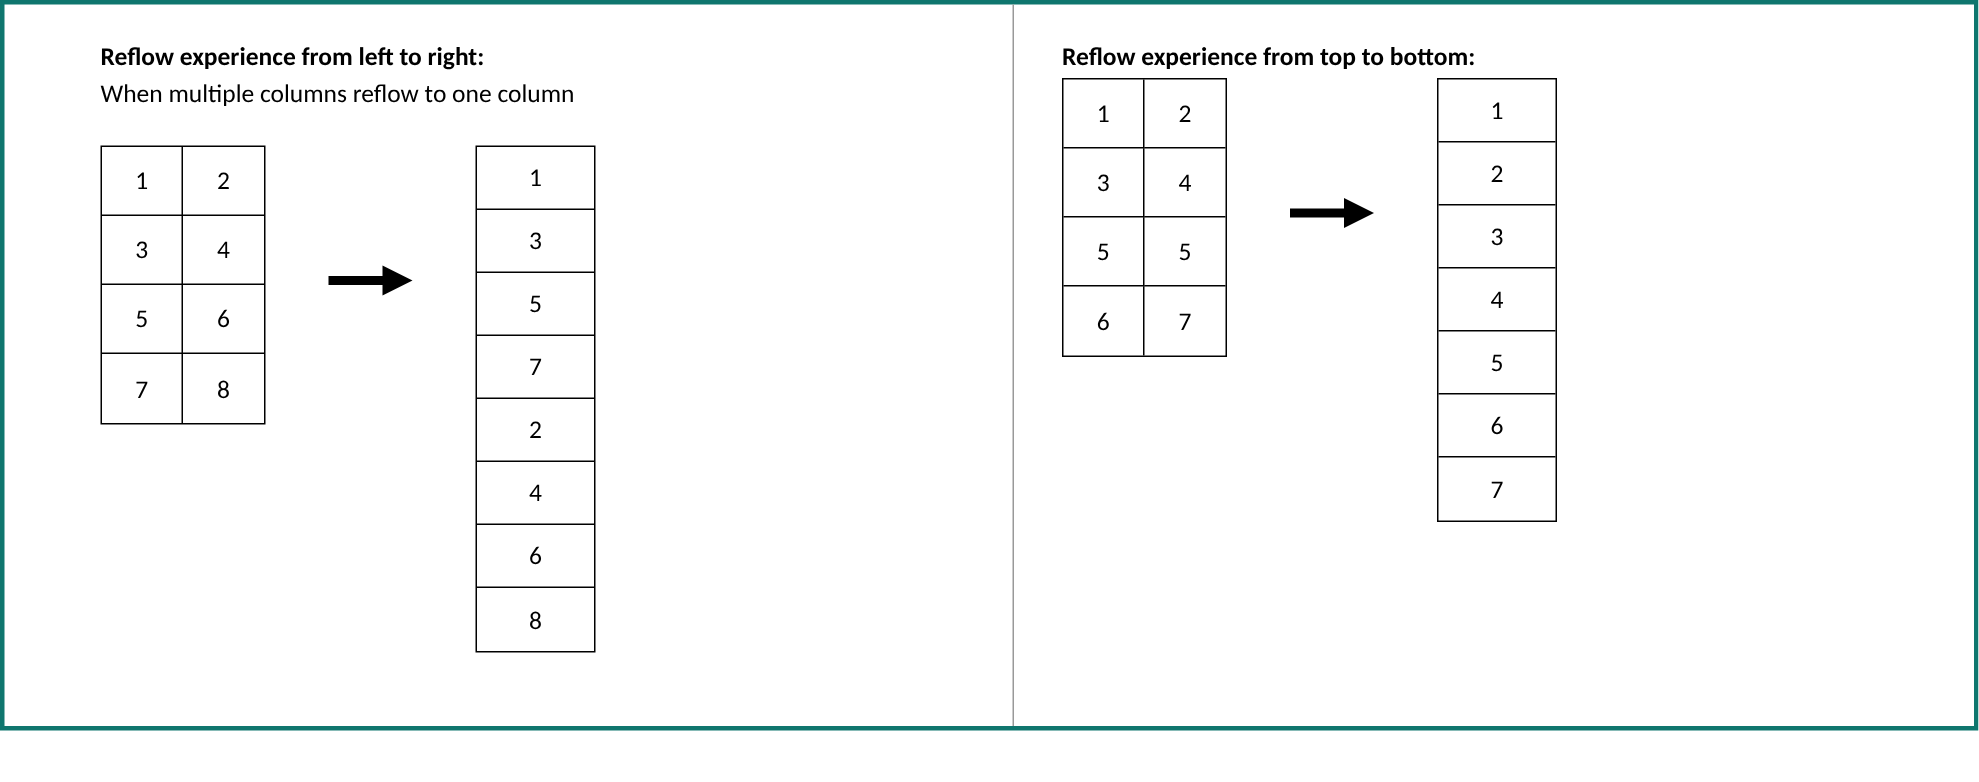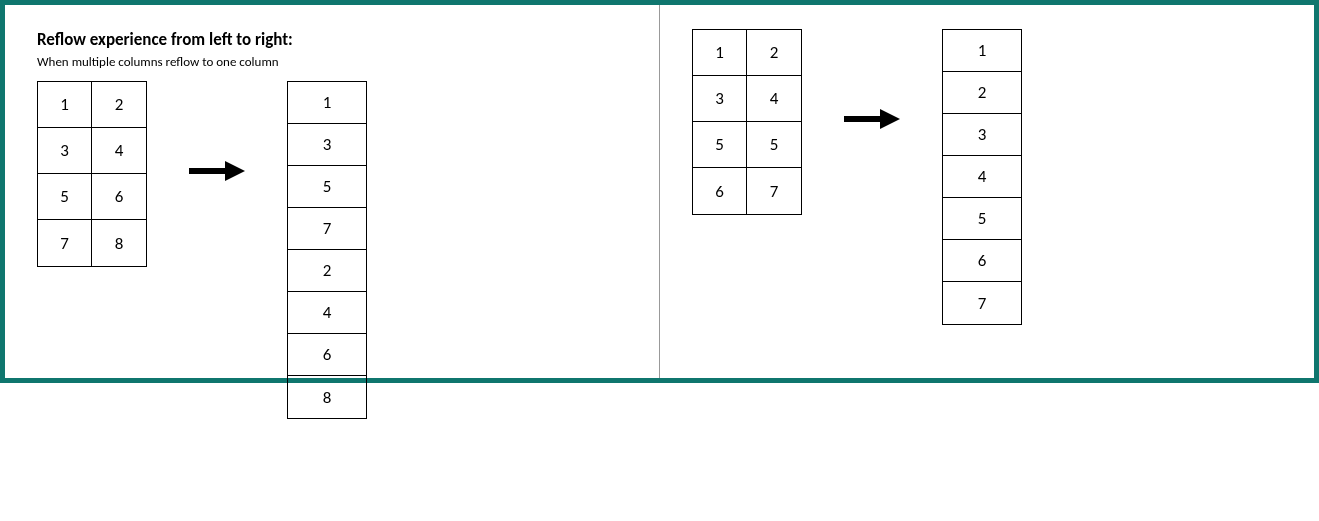--- a/index.html
+++ b/index.html
@@ -7,45 +7,46 @@
       margin: 0;
       padding: 0;
     }
     body {
       font-family: "Segoe UI", Calibri, Arial, sans-serif;
       background: #fff;
       width: 1319px;
       height: 521px;
     }
     .frame {
-      border: 5px solid #0f766e;
+      border: 3px solid #0f766e;
       width: 1319px;
-      height: 383px;
+      height: 487px;
       display: flex;
+      padding-left: 32px;
     }
     .panel {
       flex: 1;
       padding: 24px 32px 20px 32px;
       position: relative;
     }
     .divider {
       width: 1px;
       background: #999;
     }
     .heading {
       font-size: 17px;
       font-weight: 700;
       margin-bottom: 4px;
       color: #000;
     }
     .subheading {
-      font-size: 13px;
+      font-size: 17px;
       font-weight: 400;
       color: #000;
-      margin-bottom: 12px;
+      margin-bottom: 24px;
     }
     .diagram-row {
       display: flex;
       align-items: flex-start;
       gap: 40px;
     }
     .grid2 {
       border: 1px solid #000;
       display: inline-block;
     }
@@ -136,20 +137,21 @@
         <div class="cell">4</div>
         <div class="cell">6</div>
         <div class="cell">8</div>
       </div>
     </div>
   </div>
 
   <div class="divider"></div>
 
   <div class="panel">
+    <div class="heading">Reflow experience from top to bottom:</div>
     <div class="diagram-row">
       <div class="grid2">
         <div class="row">
           <div class="cell">1</div>
           <div class="cell">2</div>
         </div>
         <div class="row">
           <div class="cell">3</div>
           <div class="cell">4</div>
         </div>

